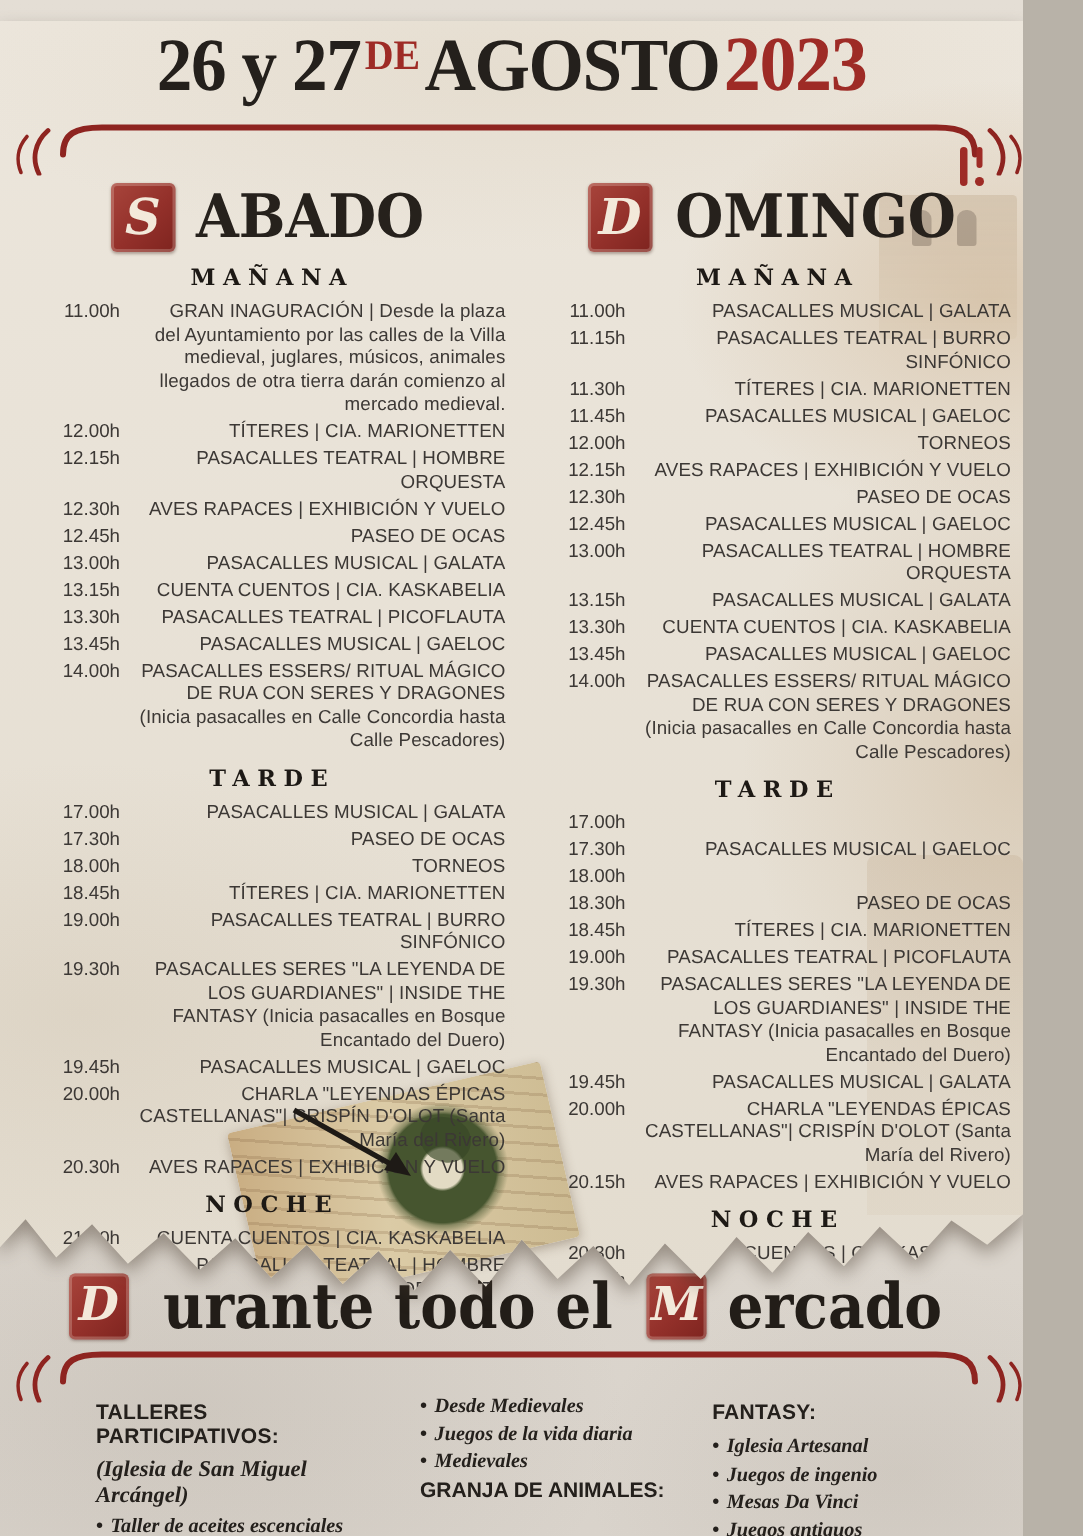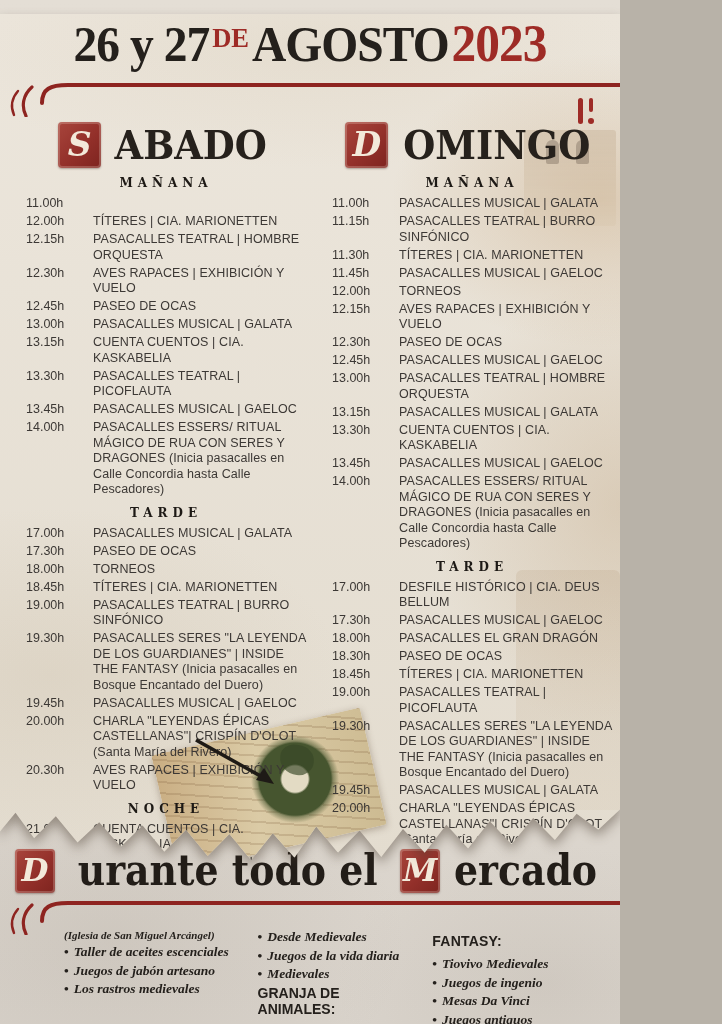--- a/index.html
+++ b/index.html
@@ -1,17 +1,17 @@
 <!DOCTYPE html>
 <html><head>
 <meta charset="utf-8">
 <style>
   html,body{margin:0;padding:0;background:#b8b2a8;}
   .poster{
-    position:relative;width:620px;height:1024px;overflow:hidden;
+    position:relative;width:682px;height:1024px;overflow:hidden;
     font-family:"Liberation Sans",sans-serif;
     background:
       radial-gradient(ellipse 420px 260px at 18% 92%, rgba(150,140,128,.18), transparent 70%),
       radial-gradient(ellipse 300px 200px at 88% 96%, rgba(150,140,128,.15), transparent 70%),
       linear-gradient(#e4ded5,#d9d3cb);
   }
   
   .top-wrap{position:absolute;inset:0 0 auto 0;height:848px;filter:drop-shadow(0 6px 6px rgba(70,58,44,.45));z-index:2;}
   .top-paper{
     position:relative;width:100%;height:100%;
@@ -38,24 +38,24 @@
   .day-heading{display:flex;align-items:center;justify-content:center;gap:7px;margin:2px 0 0;}
   .initial-block{
     width:43px;height:46px;border-radius:4px;flex:0 0 auto;
     background:linear-gradient(135deg,#a8453c 0%,#93302a 55%,#7e241f 100%);
     box-shadow:inset 0 0 0 2px rgba(255,244,230,.22), 0 1px 2px rgba(60,30,20,.35);
     color:#f3e9da;font-family:"DejaVu Serif",serif;font-style:italic;font-weight:700;font-size:33px;
     display:grid;place-items:center;line-height:1;
   }
   .day-rest{font-family:"DejaVu Serif",serif;font-weight:700;font-size:40px;color:#26211c;letter-spacing:0;transform:scaleX(.92);}
   .section-label{
-    text-align:center;font-family:"DejaVu Serif",serif;font-weight:700;font-size:12px;
+    text-align:center;font-family:"DejaVu Serif",serif;font-weight:700;font-size:15px;
     letter-spacing:5px;color:#1d1915;margin:8px 0 6px;
   }
-  .event-row{display:grid;grid-template-columns:54px 1fr;column-gap:13px;margin:0 0 2.5px;}
+  .event-row{display:grid;grid-template-columns:54px 1fr;column-gap:13px;margin:0 0 2.5px;text-align:right;}
   .event-time,.event-text{font-size:12.5px;line-height:1.24;color:#3c3835;}
   .event-text{letter-spacing:.1px;}
   
   .aerial-photo{
     position:absolute;left:162px;top:716px;width:214px;height:120px;z-index:1;
     transform:rotate(-13deg);border-radius:3px;
     background:
       radial-gradient(circle at 63% 46%, #e3dbc4 0 13px, #46552f 15px 36px, rgba(70,85,47,.55) 38px, rgba(70,85,47,0) 44px),
       repeating-linear-gradient(17deg, rgba(128,96,62,.22) 0 2px, rgba(0,0,0,0) 2px 11px),
       linear-gradient(100deg,#c9ad82 0%,#dbcba6 45%,#cdbb92 100%);
@@ -87,21 +87,21 @@
   .paint-drip i:nth-child(2){left:13px;top:0;width:4px;height:14px;}
   .paint-drip i:nth-child(3){left:12px;top:20px;width:6px;height:6px;border-radius:50%;}
   
   .bottom-area{position:absolute;left:0;top:832px;width:100%;z-index:1;}
   .footer-heading{display:flex;align-items:center;justify-content:center;gap:6px;margin:14px 0 0;}
   .footer-heading .word{font-family:"DejaVu Serif",serif;font-weight:700;font-size:42px;color:#221d18;transform:scaleX(.9);white-space:nowrap;}
   .footer-heading .initial-block{width:40px;height:44px;font-size:31px;}
   .bottom-divider{margin-top:-4px;}
   .footer-columns{display:grid;grid-template-columns:1.12fr 1fr .98fr;column-gap:18px;padding:0 34px 0 64px;margin-top:-6px;}
   .footer-col-title{font-size:14px;font-weight:700;color:#24201c;letter-spacing:.2px;margin:4px 0 7px;}
-  .footer-note{font-family:"Liberation Serif",serif;font-style:italic;font-weight:700;font-size:11px;color:#24201c;margin:0 0 3px;}
+  .footer-note{font-family:"Liberation Serif",serif;font-style:italic;font-weight:700;font-size:15px;color:#24201c;margin:0 0 3px;}
   .footer-item{font-family:"Liberation Serif",serif;font-style:italic;font-weight:700;font-size:13.5px;color:#24201c;line-height:1.16;margin:0 0 3px;display:flex;gap:5px;}
   .footer-item .bullet{font-style:normal;}
   .footer-subtitle{font-size:14px;font-weight:700;color:#24201c;margin:3px 0 4px;}
 </style>
 </head>
 <body>
 
 <div class="poster">
 
   <div class="top-wrap">
@@ -134,20 +134,21 @@
         <div class="day-column">
           <div class="day-heading">
             <span class="initial-block">S</span>
             <span class="day-rest">ABADO</span>
           </div>
           <div class="day-sections">
               <div class="section">
                 <div class="section-label">MAÑANA</div>
                 <div class="event-row">
                   <span class="event-time">11.00h</span>
+                  <span class="event-text">GRAN INAGURACIÓN | Desde la plaza del Ayuntamiento por las calles de la Villa medieval, juglares, músicos, animales llegados de otra tierra darán comienzo al mercado medieval.</span>
                 </div>
                 <div class="event-row">
                   <span class="event-time">12.00h</span>
                   <span class="event-text">TÍTERES | CIA. MARIONETTEN</span>
                 </div>
                 <div class="event-row">
                   <span class="event-time">12.15h</span>
                   <span class="event-text">PASACALLES TEATRAL | HOMBRE ORQUESTA</span>
                 </div>
                 <div class="event-row">
@@ -305,29 +306,27 @@
                 </div>
                 <div class="event-row">
                   <span class="event-time">14.00h</span>
                   <span class="event-text">PASACALLES ESSERS/ RITUAL MÁGICO DE RUA CON SERES Y DRAGONES (Inicia pasacalles en Calle Concordia hasta Calle Pescadores)</span>
                 </div>
               </div>
               <div class="section">
                 <div class="section-label">TARDE</div>
                 <div class="event-row">
                   <span class="event-time">17.00h</span>
-                  <span class="event-text">DESFILE HISTÓRICO | CIA. DEUS BELLUM</span>
                 </div>
                 <div class="event-row">
                   <span class="event-time">17.30h</span>
                   <span class="event-text">PASACALLES MUSICAL | GAELOC</span>
                 </div>
                 <div class="event-row">
                   <span class="event-time">18.00h</span>
-                  <span class="event-text">PASACALLES EL GRAN DRAGÓN</span>
                 </div>
                 <div class="event-row">
                   <span class="event-time">18.30h</span>
                   <span class="event-text">PASEO DE OCAS</span>
                 </div>
                 <div class="event-row">
                   <span class="event-time">18.45h</span>
                   <span class="event-text">TÍTERES | CIA. MARIONETTEN</span>
                 </div>
                 <div class="event-row">
@@ -402,20 +401,21 @@
     <svg class="divider bottom-divider" viewBox="0 0 692 44">
       <path d="M42 30 C42 16 50 12 68 12 L624 12 C642 12 650 16 650 30" stroke-width="4"></path>
       <path d="M32 14 C23 22 21 33 26 43" stroke-width="3.2"></path>
       <path d="M18 18 C11 26 11 35 14 42" stroke-width="2.4"></path>
       <path d="M660 14 C669 22 671 33 666 43" stroke-width="3.2"></path>
       <path d="M674 18 C681 26 681 35 678 42" stroke-width="2.4"></path>
     </svg>
 
     <div class="footer-columns">
         <div class="footer-col">
+          <div class="footer-col-title">TALLERES PARTICIPATIVOS:</div>
           <div class="footer-note">(Iglesia de San Miguel Arcángel)</div>
           <div class="footer-item">
             <span class="bullet">•</span>
             <span>Taller de aceites  escenciales</span>
           </div>
           <div class="footer-item">
             <span class="bullet">•</span>
             <span>Juegos de jabón artesano</span>
           </div>
           <div class="footer-item">
@@ -435,21 +435,21 @@
           <div class="footer-item">
             <span class="bullet">•</span>
             <span>Medievales</span>
           </div>
           <div class="footer-subtitle">GRANJA DE ANIMALES:</div>
         </div>
         <div class="footer-col">
           <div class="footer-col-title">FANTASY:</div>
           <div class="footer-item">
             <span class="bullet">•</span>
-            <span>Tiovivo Medievales</span>
+            <span>Iglesia Artesanal</span>
           </div>
           <div class="footer-item">
             <span class="bullet">•</span>
             <span>Juegos de ingenio</span>
           </div>
           <div class="footer-item">
             <span class="bullet">•</span>
             <span>Mesas Da Vinci</span>
           </div>
           <div class="footer-item">

